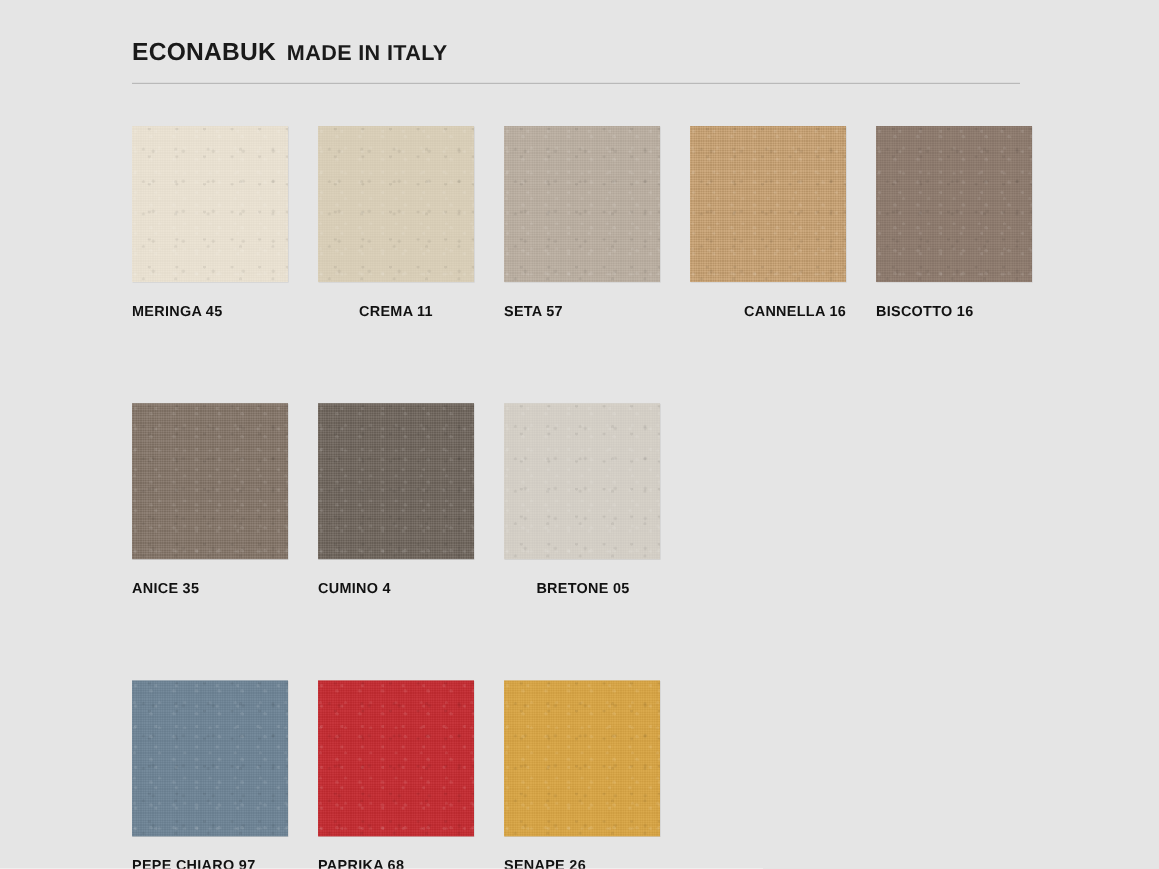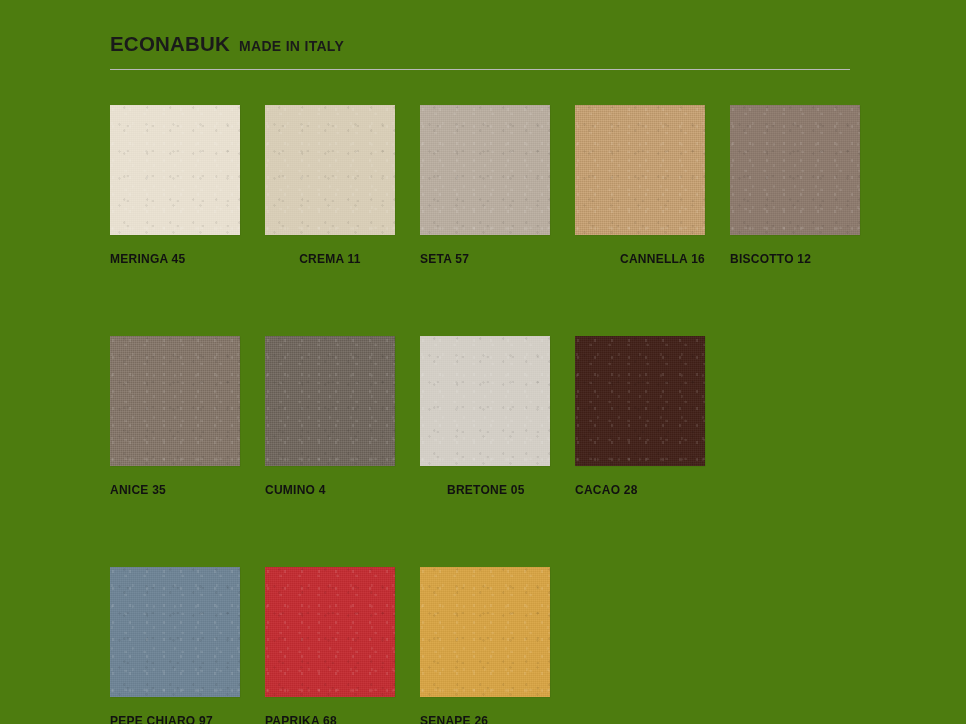--- a/index.html
+++ b/index.html
@@ -13,21 +13,21 @@
     font-family: "Liberation Sans", sans-serif;
     -webkit-font-smoothing: antialiased;
     overflow: hidden;
     position: relative;
   }
 
   #page {
     position: relative;
     width: 966px;
     height: 724px;
-    background: #4d7c0f;
+    background: #e5e5e5;
   }
 
   
   .header {
     position: absolute;
     left: 110px;
     top: 34px;
     width: 740px;
   }
   .title-line {
@@ -38,21 +38,21 @@
   }
   .brand-title {
     font-size: 20.5px;
     font-weight: bold;
     letter-spacing: 0.2px;
     color: #1a1a1a;
     line-height: 1;
     white-space: nowrap;
   }
   .brand-subtitle {
-    font-size: 14px;
+    font-size: 18px;
     font-weight: bold;
     letter-spacing: 0.3px;
     color: #1a1a1a;
     line-height: 1;
     white-space: nowrap;
   }
   .header-rule {
     margin-top: 9px;
     width: 740px;
     height: 1px;
@@ -147,40 +147,36 @@
       <div class="swatch-cell">
         <div class="swatch-chip" style="background-color: rgb(187, 175, 161);"></div>
         <div class="swatch-label" style="color: rgb(17, 17, 17);">SETA 57</div>
       </div>
       <div class="swatch-cell">
         <div class="swatch-chip texture-strong" style="background-color: rgb(200, 161, 113);"></div>
         <div class="swatch-label" style="color: rgb(17, 17, 17); text-align: right;">CANNELLA 16</div>
       </div>
       <div class="swatch-cell">
         <div class="swatch-chip" style="background-color: rgb(141, 122, 109);"></div>
-        <div class="swatch-label" style="color: rgb(17, 17, 17);">BISCOTTO 12</div>
+        <div class="swatch-label" style="color: rgb(17, 17, 17);">BISCOTTO 16</div>
       </div>
     </div>
 
     <div class="swatch-row">
       <div class="swatch-cell">
         <div class="swatch-chip texture-strong" style="background-color: rgb(132, 117, 104);"></div>
         <div class="swatch-label" style="color: rgb(17, 17, 17);">ANICE 35</div>
       </div>
       <div class="swatch-cell">
         <div class="swatch-chip texture-strong" style="background-color: rgb(111, 101, 92);"></div>
         <div class="swatch-label" style="color: rgb(17, 17, 17);">CUMINO 4</div>
       </div>
       <div class="swatch-cell">
         <div class="swatch-chip texture-light" style="background-color: rgb(213, 208, 199);"></div>
         <div class="swatch-label" style="color: rgb(17, 17, 17); padding-left: 27px;">BRETONE 05</div>
-      </div>
-      <div class="swatch-cell">
-        <div class="swatch-chip" style="background-color: rgb(65, 32, 24);"></div>
-        <div class="swatch-label" style="color: rgb(17, 17, 17);">CACAO 28</div>
       </div>
     </div>
 
     <div class="swatch-row">
       <div class="swatch-cell">
         <div class="swatch-chip" style="background-color: rgb(110, 132, 150);"></div>
         <div class="swatch-label" style="color: rgb(17, 17, 17);">PEPE CHIARO 97</div>
       </div>
       <div class="swatch-cell">
         <div class="swatch-chip" style="background-color: rgb(196, 43, 49);"></div>

